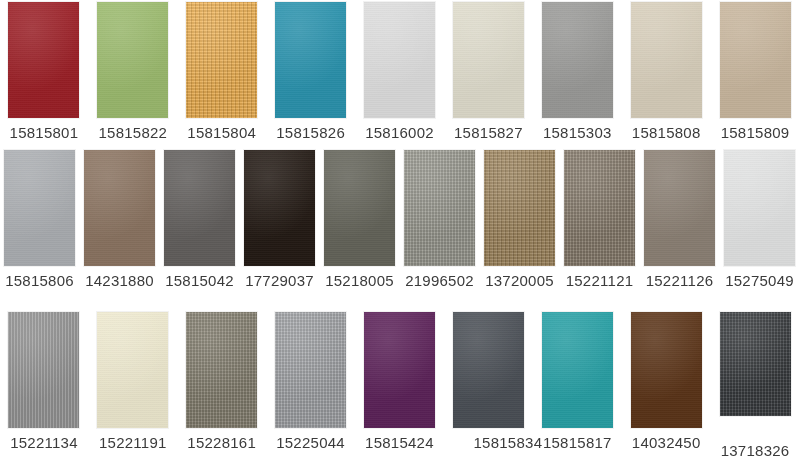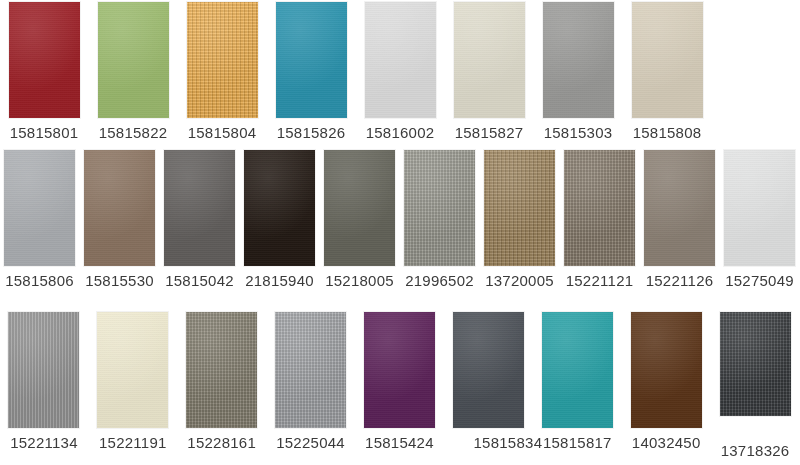--- a/index.html
+++ b/index.html
@@ -194,49 +194,56 @@
         </div>
         <div class="swatch-label" style="color: rgb(59, 59, 59);">15815303</div>
       </div>
       <div class="swatch-cell">
         <div class="swatch-chip" data-texture="fine-plain" style="background-color: rgb(217, 208, 188);">
           <div class="tex-weave"></div>
           <div class="tex-shade"></div>
         </div>
         <div class="swatch-label" style="color: rgb(59, 59, 59);">15815808</div>
       </div>
+      <div class="swatch-cell">
+        <div class="swatch-chip" data-texture="fine-plain" style="background-color: rgb(201, 183, 158);">
+          <div class="tex-weave"></div>
+          <div class="tex-shade"></div>
+        </div>
+        <div class="swatch-label" style="color: rgb(59, 59, 59);">15815809</div>
+      </div>
     </div>
     <div class="swatch-row row-1">
       <div class="swatch-cell">
         <div class="swatch-chip" data-texture="fine-plain" style="background-color: rgb(172, 175, 179);">
           <div class="tex-weave"></div>
           <div class="tex-shade"></div>
         </div>
         <div class="swatch-label" style="color: rgb(59, 59, 59);">15815806</div>
       </div>
       <div class="swatch-cell">
         <div class="swatch-chip" data-texture="fine-plain" style="background-color: rgb(139, 116, 97);">
           <div class="tex-weave"></div>
           <div class="tex-shade"></div>
         </div>
-        <div class="swatch-label" style="color: rgb(59, 59, 59);">15815530</div>
+        <div class="swatch-label" style="color: rgb(59, 59, 59);">14231880</div>
       </div>
       <div class="swatch-cell">
         <div class="swatch-chip" data-texture="fine-plain" style="background-color: rgb(98, 95, 93);">
           <div class="tex-weave"></div>
           <div class="tex-shade"></div>
         </div>
         <div class="swatch-label" style="color: rgb(59, 59, 59);">15815042</div>
       </div>
       <div class="swatch-cell">
         <div class="swatch-chip" data-texture="fine-plain" style="background-color: rgb(35, 26, 20);">
           <div class="tex-weave"></div>
           <div class="tex-shade"></div>
         </div>
-        <div class="swatch-label" style="color: rgb(59, 59, 59);">21815940</div>
+        <div class="swatch-label" style="color: rgb(59, 59, 59);">17729037</div>
       </div>
       <div class="swatch-cell">
         <div class="swatch-chip" data-texture="fine-plain" style="background-color: rgb(100, 100, 90);">
           <div class="tex-weave"></div>
           <div class="tex-shade"></div>
         </div>
         <div class="swatch-label" style="color: rgb(59, 59, 59);">15218005</div>
       </div>
       <div class="swatch-cell">
         <div class="swatch-chip" data-texture="coarse-weave" style="background-color: rgb(160, 160, 150);">

